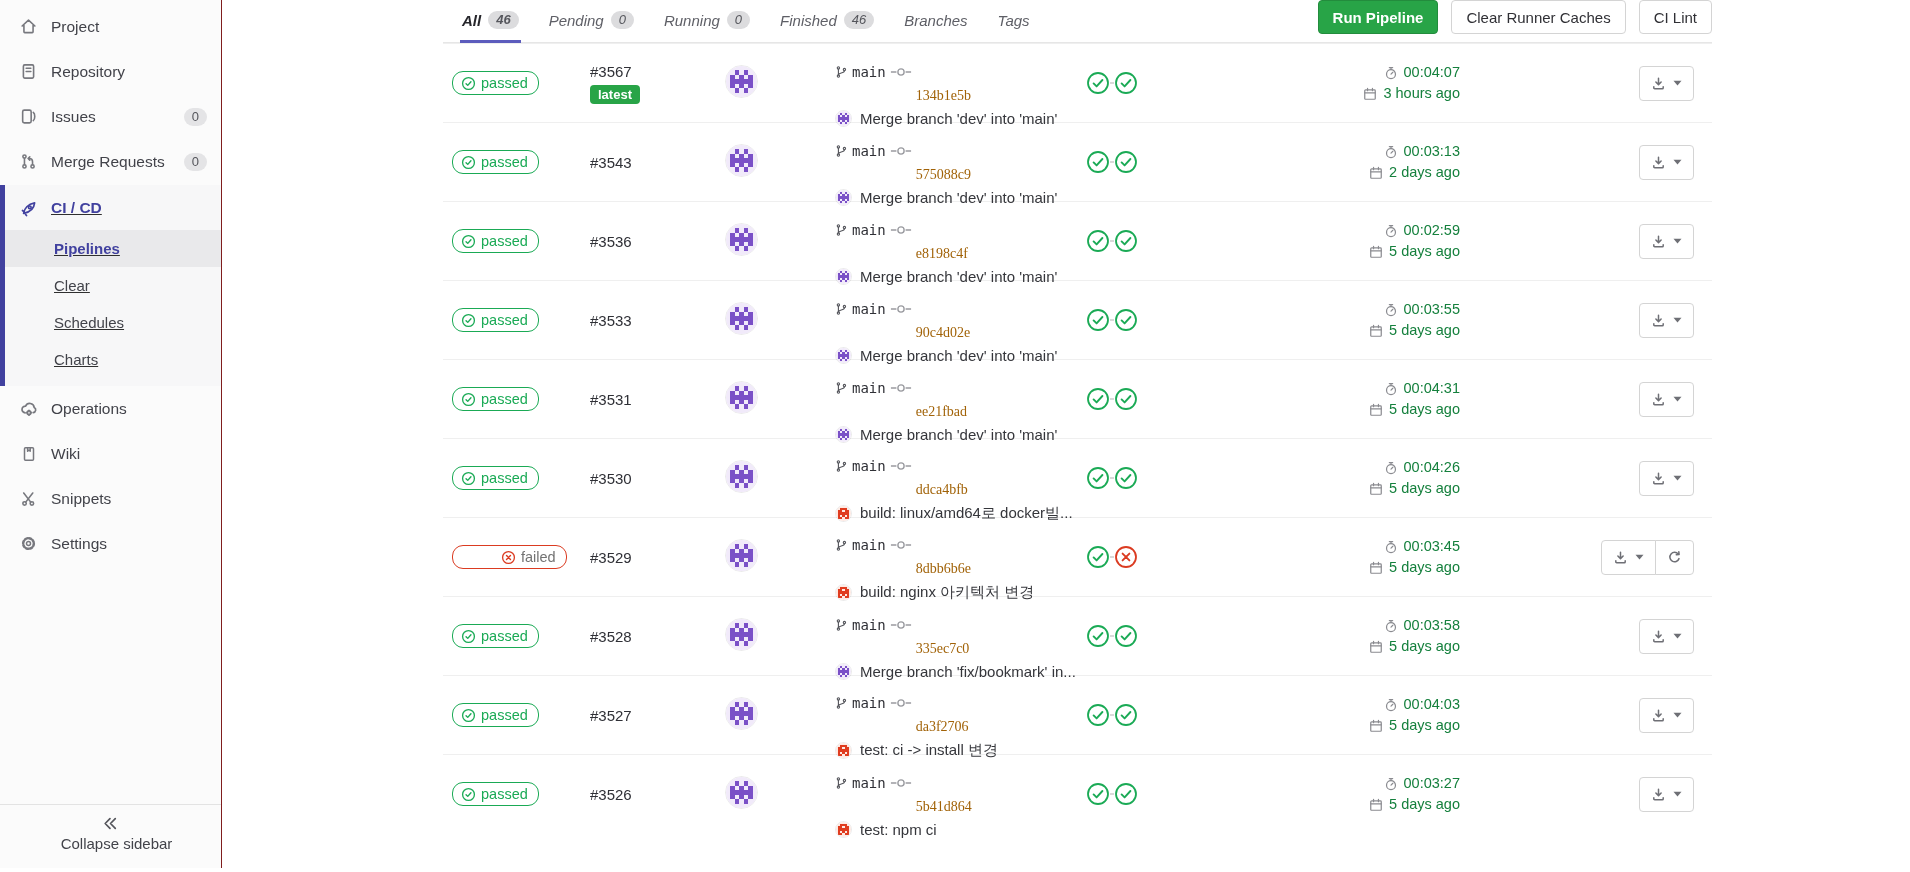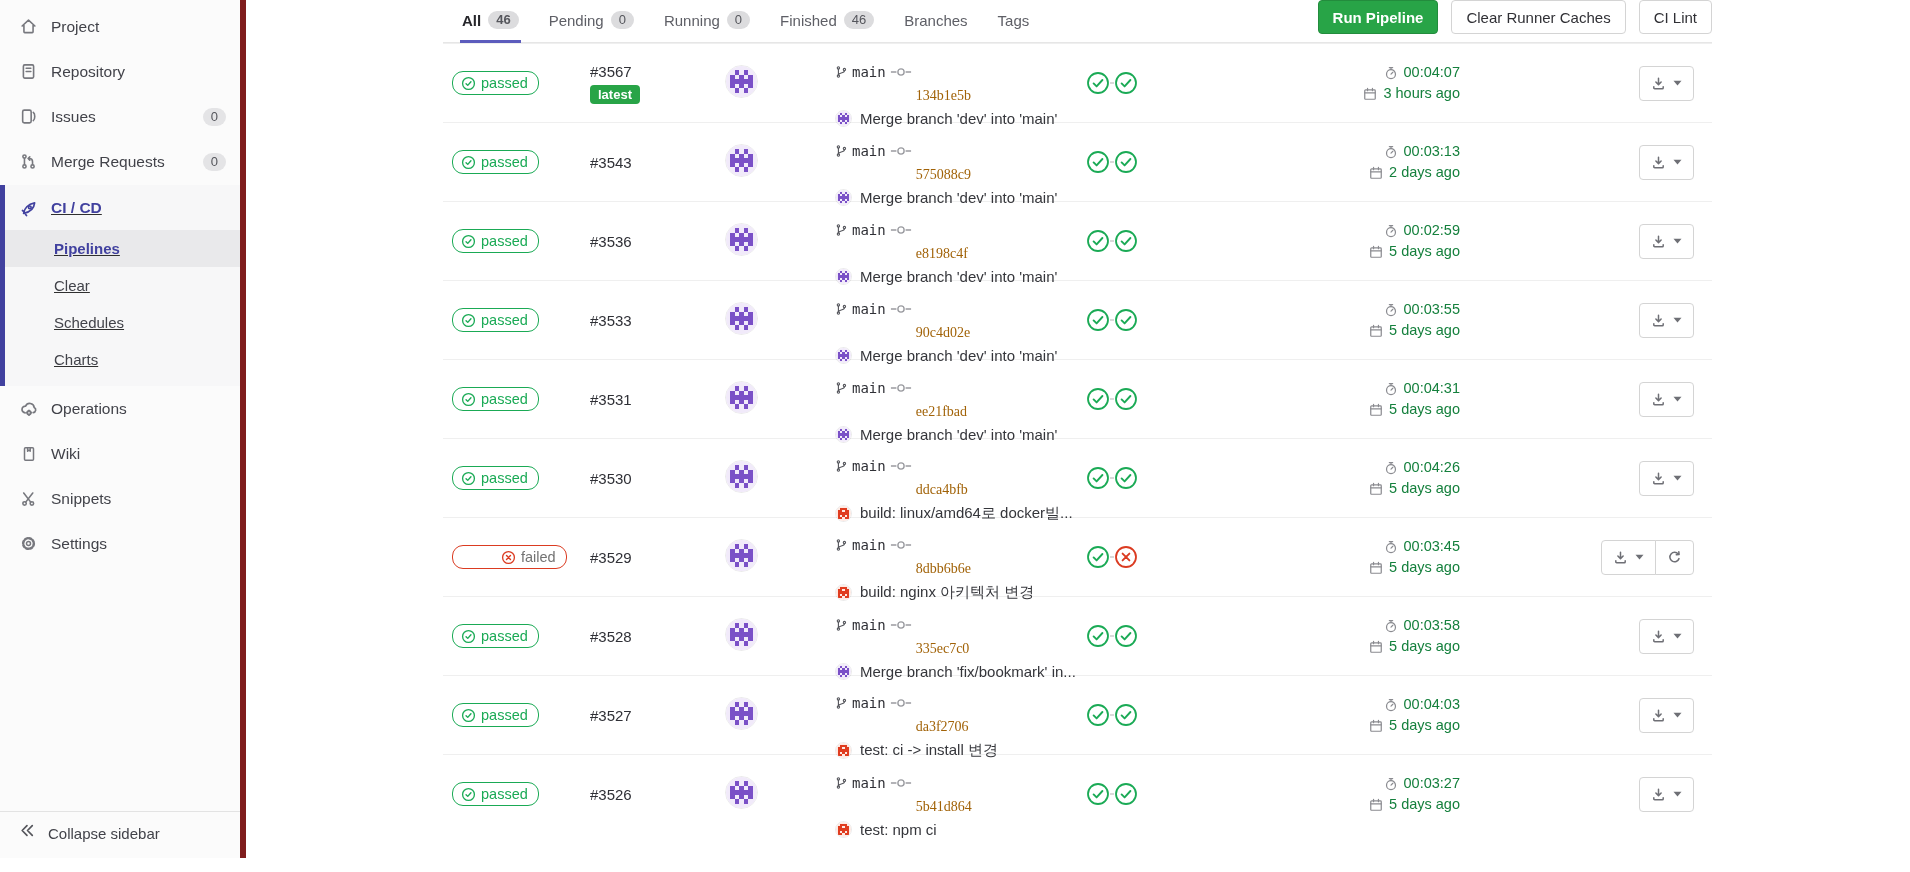--- a/index.html
+++ b/index.html
@@ -1,48 +1,48 @@
 <!DOCTYPE html>
 <html><head>
 <meta charset="utf-8">
 <style>
   * { margin:0; padding:0; box-sizing:border-box; }
   html,body { width:1910px; height:872px; overflow:hidden; background:#fff;
     font-family:"Liberation Sans", sans-serif; color:#2f2f2f; font-size:15px; }
 
   
-  .sidebar { position:fixed; left:0; top:0; bottom:14px; width:246px; background:#fbfbfb;
-    border-right:6px solid #7f1d1d; z-index:5; }
+  .sidebar { position:fixed; left:0; top:0; bottom:4px; width:222px; background:#fbfbfb;
+    border-right:1px solid #7f1d1d; z-index:5; }
   .nav { padding-top:4px; }
   .nav-item { display:flex; align-items:center; height:45px; padding:0 14px 0 19px;
     color:#42434a; cursor:pointer; }
   .nav-item .nlabel { margin-left:13px; flex:1; font-size:15.5px; }
   .nav-item .nicon { width:19px; height:19px; display:flex; align-items:center; justify-content:center; }
   .nicon svg { stroke:#77787e; fill:none; stroke-width:1.5; stroke-linecap:round; stroke-linejoin:round; }
   .count-pill { background:#e4e4e6; color:#55565c; border-radius:9px; font-size:13px;
     padding:1px 8px; line-height:16px; }
   .cicd-group { background:#f7f7f8; border-left:5px solid #41419f; margin-top:1px; padding-bottom:8px;text-decoration:underline; }
   .cicd-group .nav-item { padding-left:14px; height:45px; }
   .cicd-group .nav-item .nlabel { color:#41419f; font-weight:bold; }
   .cicd-group .nav-item .nicon svg { stroke:#41419f; }
   .sub-item { display:flex; align-items:center; height:37px; padding-left:49px; font-size:15px;
     color:#42434a; cursor:pointer; }
   .sub-item.active { background:#e9e9eb; color:#41419f; font-weight:bold; }
   .collapse-bar { position:absolute; bottom:0; left:0; right:0; border-top:1px solid #e3e3e3;
-    display:flex; align-items:flex-end; padding:10px 19px 16px; color:#42434a; cursor:pointer; background:#fbfbfb; }
+    display:flex; align-items:center; padding:10px 19px 16px; color:#42434a; cursor:pointer; background:#fbfbfb;flex-direction:column; }
   .collapse-bar .nlabel { margin-left:12px; font-size:15px; }
 
   
   .main { margin-left:222px; }
   .container { width:1269px; margin-left:221px; }
 
   .tabbar { height:43px; display:flex; align-items:center; border-bottom:1px solid #e6e6e6; position:relative; }
   .tabs { display:flex; align-items:stretch; height:100%; margin-left:17px; gap:26px; }
   .tab { display:flex; align-items:center; gap:7px; color:#5e5f66; font-size:15px; cursor:pointer;
-    border-bottom:3px solid transparent; padding:0 2px; margin-bottom:-1px; }
+    border-bottom:3px solid transparent; padding:0 2px; margin-bottom:-1px;font-style:italic; }
   .tab.active { color:#26262b; font-weight:bold; border-bottom-color:#5c5cbd; }
   .tab .count-pill { background:#dcdcde; }
   .topbtns { margin-left:auto; display:flex; gap:13px; align-items:flex-start; padding-bottom:8px; }
   .btn { height:34px; border-radius:4px; border:1px solid #d4d4d4; background:#fff; color:#303035;
     font-size:15px; padding:0 14px; cursor:pointer; font-family:inherit; }
   .btn.primary { background:#28a447; border-color:#238c3d; color:#fff; font-weight:bold; }
 
   .thead { display:grid; grid-template-columns:129px 123px 131px 251px 152px 222px 1fr;
     padding:0 9px; height:38px; align-items:center; font-size:14.5px; color:#35363b; }
 

